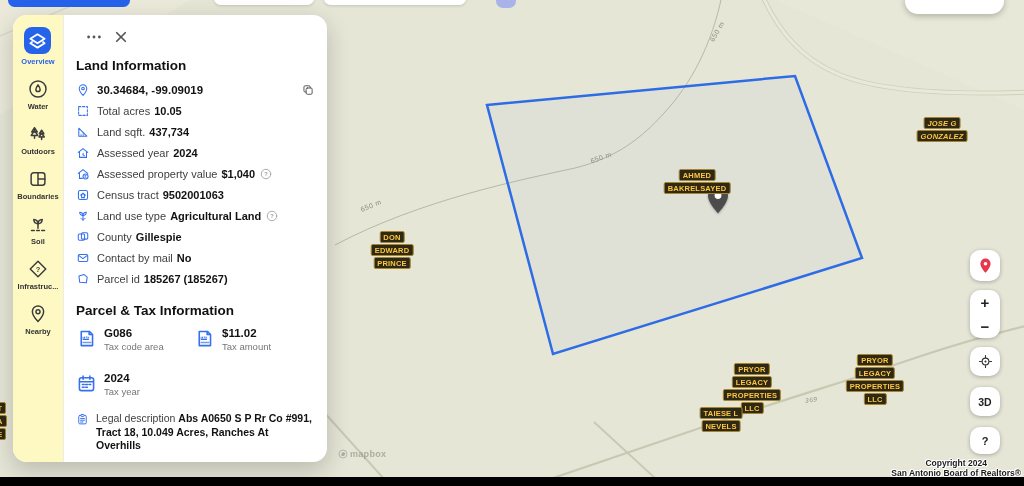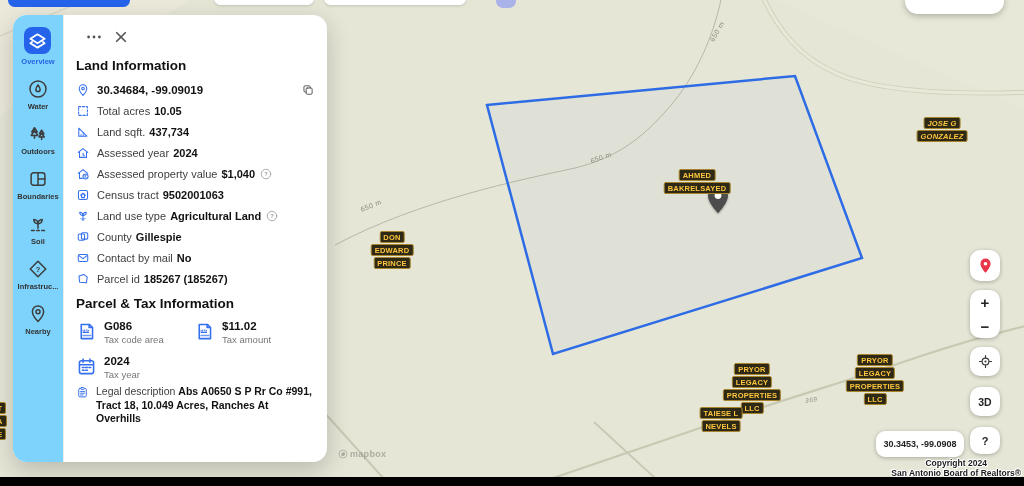--- a/index.html
+++ b/index.html
@@ -29,21 +29,21 @@
   .map-pin{position:absolute;left:707px;top:186px;width:22px;height:28px;z-index:3;
            filter:drop-shadow(0 1px 1px rgba(0,0,0,.3));}
 
   .watermark{position:absolute;left:338px;top:449px;z-index:3;display:flex;align-items:center;gap:2px;
              color:rgba(125,127,114,.55);font-size:9px;font-weight:700;letter-spacing:.3px;}
   .watermark .wicon{width:10px;height:10px;}
 
   
   .panel{position:absolute;left:13px;top:15px;width:314px;height:447px;background:#fff;border-radius:14px;
          box-shadow:0 8px 24px rgba(0,0,0,.20);display:flex;z-index:5;overflow:hidden;}
-  .side{width:50px;background:#7dd3fc;border-right:1px solid #ececea;display:flex;flex-direction:column;
+  .side{width:50px;background:#fef9c3;border-right:1px solid #ececea;display:flex;flex-direction:column;
         align-items:center;padding-top:12px;flex:none;}
   .side-item{display:flex;flex-direction:column;align-items:center;margin-bottom:13px;color:#3d3d3d;cursor:pointer;}
   .side-item .sicon{width:20px;height:20px;color:#3d3d3d;}
   .side-item .slabel{font-size:7.5px;font-weight:700;margin-top:3px;color:#333;max-width:46px;
                      overflow:hidden;text-overflow:ellipsis;white-space:nowrap;}
   .side-item.active .sicon{width:27px;height:27px;background:#2563eb;border-radius:8px;color:#fff;
                            display:flex;align-items:center;justify-content:center;padding:4px;box-sizing:border-box;}
   .side-item.active .slabel{color:#2563eb;}
 
   .content{flex:1;padding:12px 13px 0 12px;min-width:0;}
@@ -52,27 +52,27 @@
   .hbtn{width:18px;height:18px;color:#555;margin-left:9px;cursor:pointer;flex:none;}
   .sec-h{font-size:13.5px;font-weight:800;color:#111;margin-top:12px;}
   .rows{margin-top:6px;text-align:right;}
   .info-row{display:flex;align-items:center;height:21px;font-size:11px;color:#3e3e3e;}
   .info-row .ri{width:14px;height:14px;color:#3570ee;margin-right:7px;flex:none;}
   .info-row b{color:#121212;margin-left:4px;font-weight:700;}
   .info-row b.solo{margin-left:0;font-size:11.5px;}
   .help{width:12px;height:12px;color:#9a9a9a;margin-left:5px;cursor:pointer;flex:none;}
   .copy{width:12px;height:12px;color:#4a4a4a;margin-left:auto;cursor:pointer;flex:none;}
 
-  .tax-cards{display:grid;grid-template-columns:118px 1fr;row-gap:10px;margin-top:9px;}
+  .tax-cards{display:grid;grid-template-columns:118px 1fr;row-gap:20px;margin-top:9px;}
   .tax-card{display:flex;align-items:flex-start;gap:7px;}
   .tax-card .ti{width:21px;height:21px;color:#3570ee;flex:none;margin-top:1px;}
   .tax-card b{display:block;font-size:11.5px;color:#121212;}
   .tax-card .cap{display:block;font-size:9.5px;color:#767676;margin-top:2px;}
 
-  .tax-row{display:flex;align-items:flex-start;font-size:10.5px;line-height:13.5px;color:#3e3e3e;margin-top:5px;}
+  .tax-row{display:flex;align-items:flex-start;font-size:10.5px;line-height:13.5px;color:#3e3e3e;margin-top:15px;}
   .tax-row .ri{width:13px;height:13px;color:#3570ee;margin-right:7px;flex:none;margin-top:1px;}
   .tax-row b{color:#121212;font-weight:700;}
   .tax-row.center{align-items:center;margin-top:7px;}
 
   
   .ctrl{position:absolute;left:970px;width:30px;background:#fff;border-radius:10px;
         box-shadow:0 1px 4px rgba(0,0,0,.28);display:flex;align-items:center;justify-content:center;
         z-index:4;cursor:pointer;color:#222;}
   .ctrl-marker{top:250px;height:31px;}
   .ctrl-marker .mi{width:17px;height:17px;}
@@ -378,21 +378,21 @@
           <div class="info-row">
             <span class="ri">
               <svg viewBox="0 0 16 16" width="100%" height="100%" fill="none" stroke="currentColor" stroke-width="1.2" stroke-linecap="round" stroke-linejoin="round">
                 <path d="M3.4 4.6 9 2.8l3.8 3-1 6.6-7.6-.8-.8-7Z"></path>
               </svg>
             </span>
             <span>Parcel id</span>
             <b>185267 (185267)</b>
           </div>
         </div>
-      <div class="sec-h" style="margin-top:7px;">Parcel &amp; Tax Information</div>
+      <div class="sec-h" style="margin-top:14px;">Parcel &amp; Tax Information</div>
       <div class="tax-cards" id="tax-cards">
           <div class="tax-card">
             <span class="ti">
               <svg viewBox="0 0 16 16" width="100%" height="100%" fill="none" stroke="currentColor" stroke-width="1.2" stroke-linecap="round" stroke-linejoin="round">
                 <path d="M4 2.6h6.2L12.6 5v8.4H4V2.6Z"></path>
                 <path d="M10 2.8V5h2.4"></path>
                 <rect x="5.1" y="6.5" width="4.8" height="2.7" rx=".5" fill="currentColor" stroke="none"></rect>
                 <text x="7.5" y="8.7" text-anchor="middle" font-size="2.4" font-weight="700" fill="#ffffff" stroke="none">TAX</text>
                 <path d="M5.4 11.1h5.8" opacity=".7"></path>
               </svg>
@@ -463,21 +463,20 @@
         <svg viewBox="0 0 16 16" width="100%" height="100%" fill="none" stroke="currentColor" stroke-width="1.2" stroke-linecap="round" stroke-linejoin="round">
           <circle cx="8" cy="8" r="3.6"></circle>
           <circle cx="8" cy="8" r="1.1" fill="currentColor" stroke="none"></circle>
           <path d="M8 1.6v2M8 12.4v2M1.6 8h2M12.4 8h2"></path>
         </svg>
       </span>
   </div>
   <div class="ctrl ctrl-3d">3D</div>
   <div class="ctrl ctrl-help">?</div>
 
-  <div class="coords">30.3453, -99.0908</div>
 
   <div class="copyright">
     <div>Copyright 2024</div>
     <div>San Antonio Board of Realtors®</div>
   </div>
 
   <div class="blackbar"></div>
 </div>
 
 </body></html>

